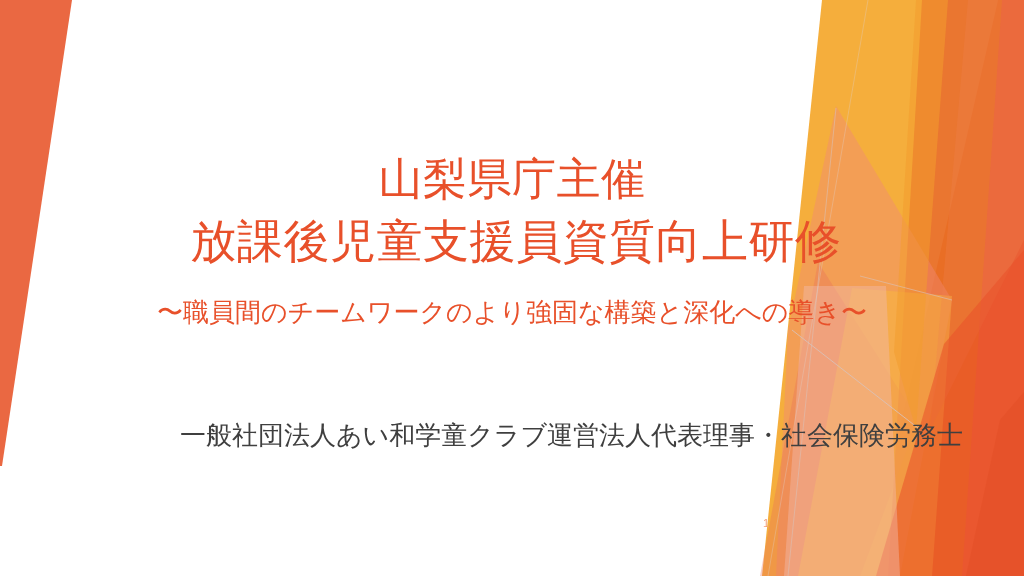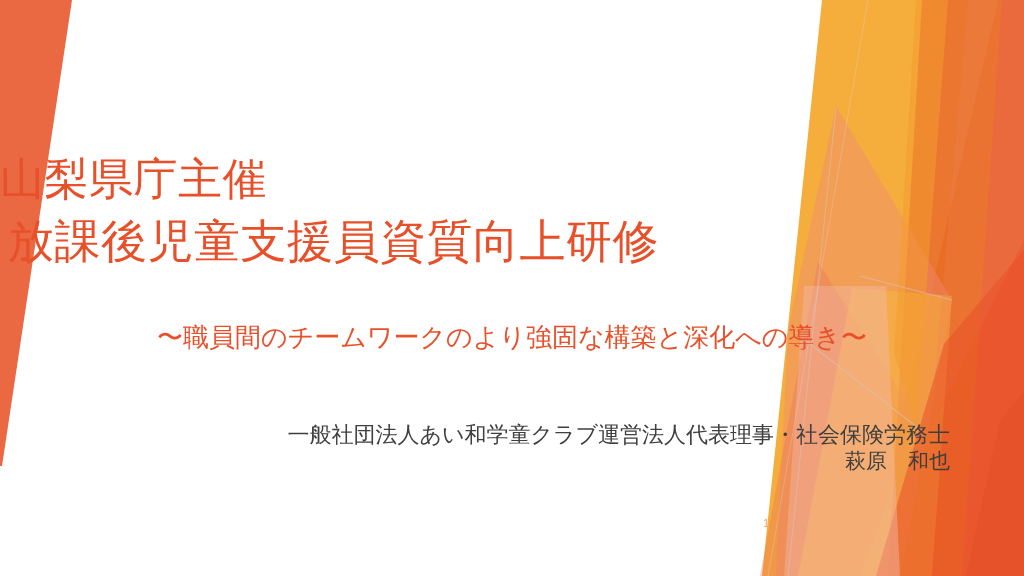--- a/index.html
+++ b/index.html
@@ -31,21 +31,21 @@
     width: 1024px;
     height: 576px;
   }
 
   
   .title-block {
     position: absolute;
     left: 0;
     top: 148px;
     width: 1024px;
-    text-align: left;
+    text-align: center;
   }
   .title-line {
     display: block;
     font-family: "DejaVu Sans", "Liberation Sans", sans-serif;
     font-size: 45px;
     line-height: 62px;
     font-weight: 400;
     letter-spacing: 0.5px;
     white-space: nowrap;
   }
@@ -56,41 +56,40 @@
     position: absolute;
     left: 0;
     top: 294px;
     width: 1024px;
     text-align: center;
     font-family: "DejaVu Sans", "Liberation Sans", sans-serif;
     font-size: 26px;
     line-height: 36px;
     font-weight: 400;
     white-space: nowrap;
-    margin-top: 25px;
   }
 
   
   .author-block {
     position: absolute;
     left: 180px;
     top: 422px;
     width: 770px;
     text-align: right;
     color: #3f3f3f;
   }
   .author-line {
     display: block;
     font-family: "DejaVu Sans", "Liberation Sans", sans-serif;
     font-size: 21px;
     line-height: 26px;
     font-weight: 400;
     white-space: nowrap;
   }
-  .author-line.org { font-size: 22px; }
+  .author-line.org { font-size: 26px; }
   .author-line.name { font-size: 21px; }
   .author-line.date { font-size: 21px; }
 
   
   .page-number {
     position: absolute;
     left: 752px;
     top: 516px;
     width: 28px;
     text-align: center;
@@ -140,19 +139,18 @@
 
     <div class="title-block">
       <span class="title-line l1" style="color:#E8502A">山梨県庁主催</span>
       <span class="title-line l2" style="color:#E8502A">放課後児童支援員資質向上研修</span>
     </div>
 
     <div class="subtitle" style="color:#E8502A">〜職員間のチームワークのより強固な構築と深化への導き〜</div>
 
     <div class="author-block">
       <span class="author-line org">一般社団法人あい和学童クラブ運営法人代表理事・社会保険労務士</span>
-      <span class="author-line name">萩原　和也</span>
     </div>
 
     <div class="page-number">1</div>
 
   </div>
 </div>
 
 </body></html>

